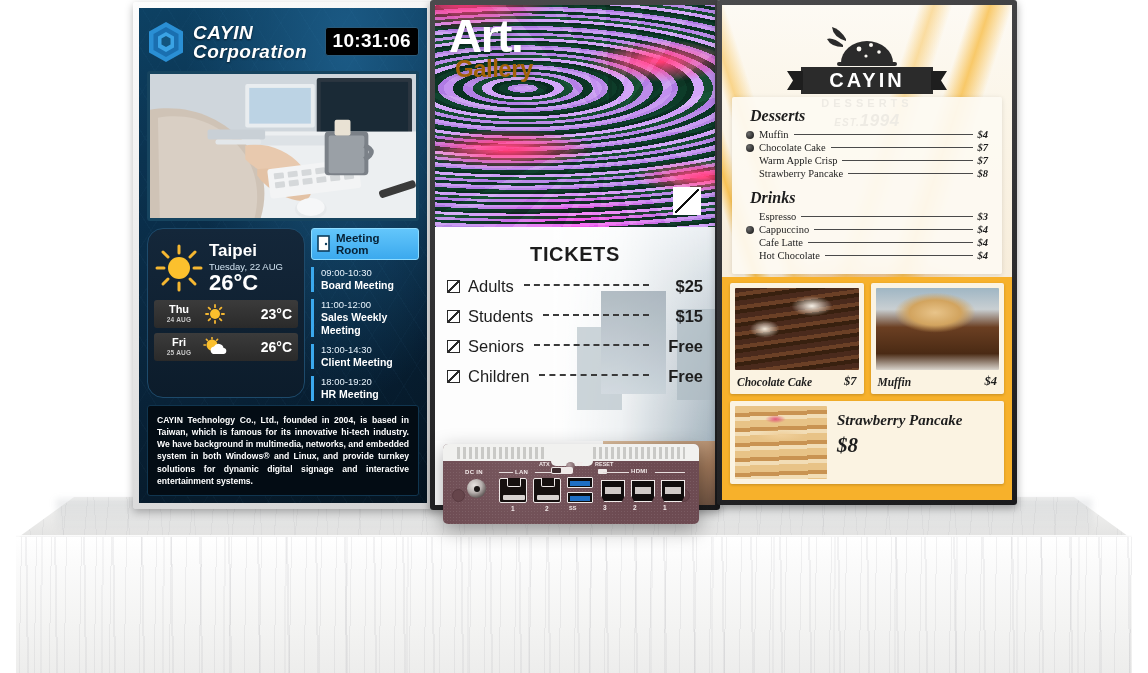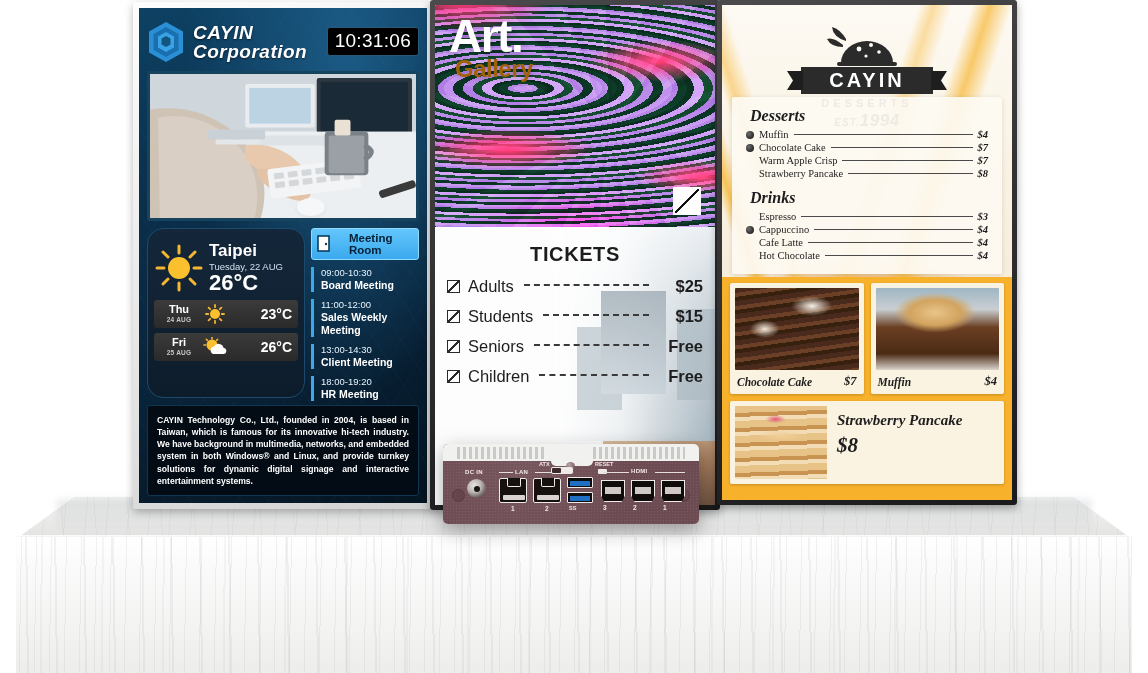--- a/index.html
+++ b/index.html
@@ -87,21 +87,21 @@
   .cayin-hex { width:38px; height:42px; flex:0 0 38px; }
   .corp-name { line-height:1.02; }
   .corp-name .l1, .corp-name .l2 {
     color:#fff; font-weight:bold; font-style:italic; letter-spacing:.5px;
     text-shadow:0 1px 2px rgba(0,0,0,.6);
   }
   .corp-name .l1 { font-size:19px; }
   .corp-name .l2 { font-size:19px;text-align:center; }
   .clock {
     margin-left:auto; background:#000; color:#fff;
-    font-size:19px; font-weight:normal; padding:2px 7px 3px;
+    font-size:19px; font-weight:bold; padding:2px 7px 3px;
     border-radius:3px; letter-spacing:.3px; align-self:flex-start; margin-top:12px;
     border:1px solid #2a5a7a;
   }
   .corp-photo-frame{
     position:relative; z-index:2; margin-top:2px;
     border:3px solid #16445f; border-radius:3px; overflow:hidden;
     height:150px; background:#0a3550;
   }
   .office-photo{ position:absolute; inset:0; }
   .corp-lower{ position:relative; z-index:2; display:flex; gap:6px; margin-top:7px; height:170px; }
@@ -121,21 +121,21 @@
   }
   .wx-day{ width:38px; text-align:center; }
   .wx-day .d{ color:#fff; font-size:11px; font-weight:bold; line-height:1.05; }
   .wx-day .dt{ color:#c8c8c8; font-size:6.5px; font-weight:bold; letter-spacing:.2px; }
   .wx-ico{ width:26px; height:20px; flex:0 0 26px; }
   .wx-t{ color:#fff; font-size:14px; font-weight:600; margin-left:auto; }
 
   .meeting-card{ flex:1; display:flex; flex-direction:column; }
   .mr-head{
     background:linear-gradient(180deg,#63c6fb,#3ba9ee); border:1px solid #8fdcff;
-    border-radius:3px; display:flex; align-items:center; gap:18px; padding:3px 5px;
+    border-radius:3px; display:flex; align-items:center; gap:5px; padding:3px 5px;
   }
   .door-ico{ width:14px; height:17px; flex:0 0 14px; }
   .mr-head-label{ color:#062034; font-size:11.5px; font-weight:bold; }
   .mr-item{ margin-top:7px; padding-left:7px; border-left:3px solid #3ba9ee; }
   .mr-time{ color:#e8f4fd; font-size:9.5px; line-height:1.25; }
   .mr-name{ color:#fff; font-size:10.5px; font-weight:600; line-height:1.25; }
 
   .corp-about{
     position:relative; z-index:2; margin-top:7px; background:#030c14;
     border:1px solid #10354f; border-radius:3px; padding:8px 9px;

